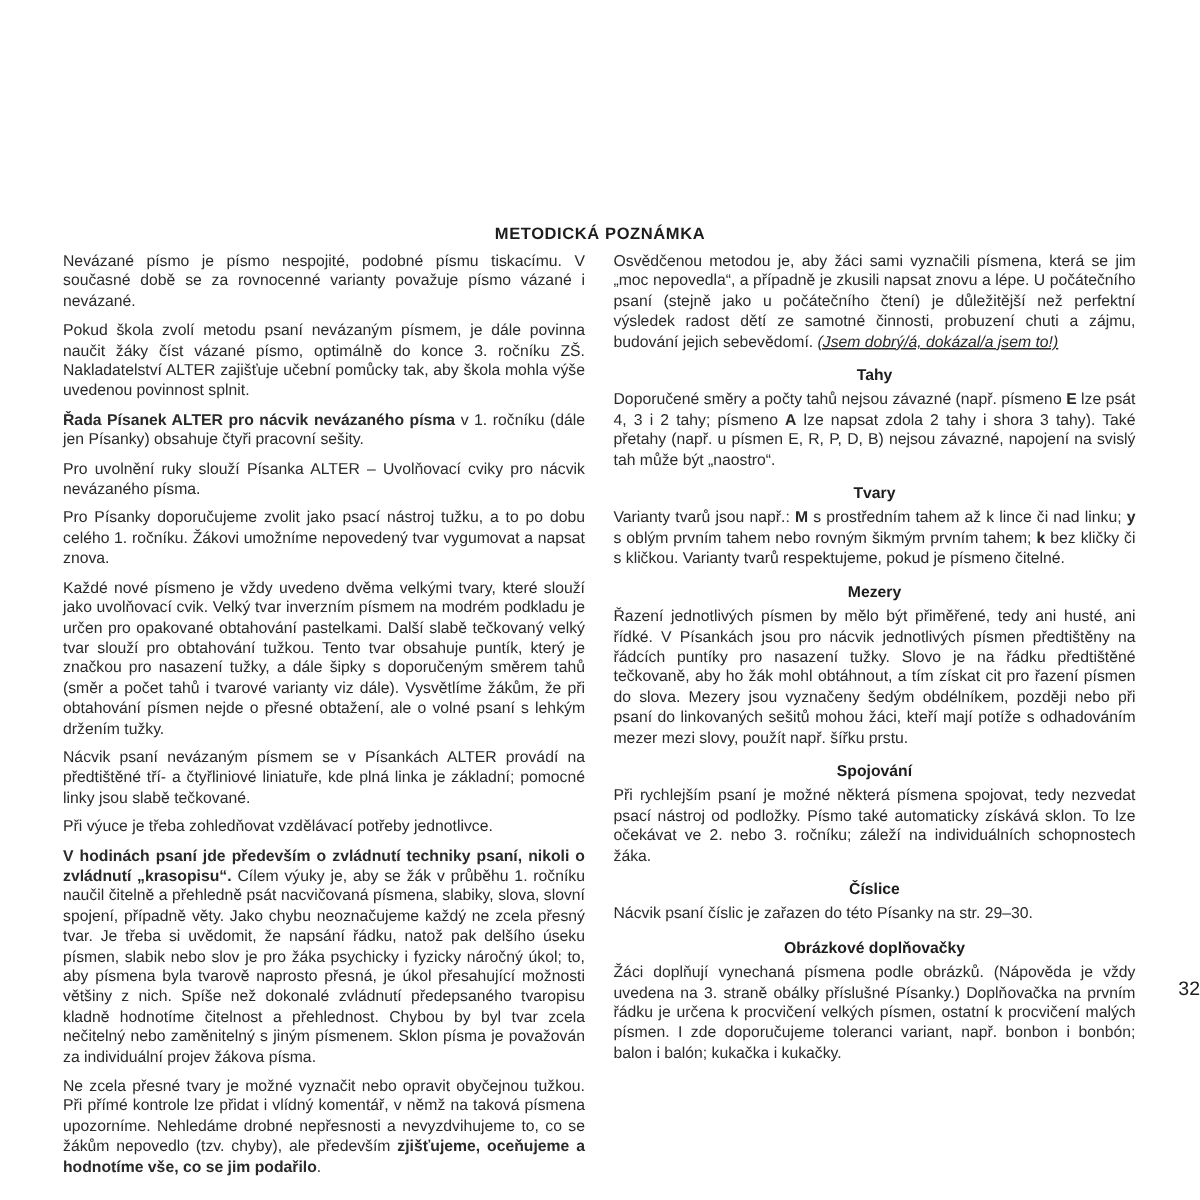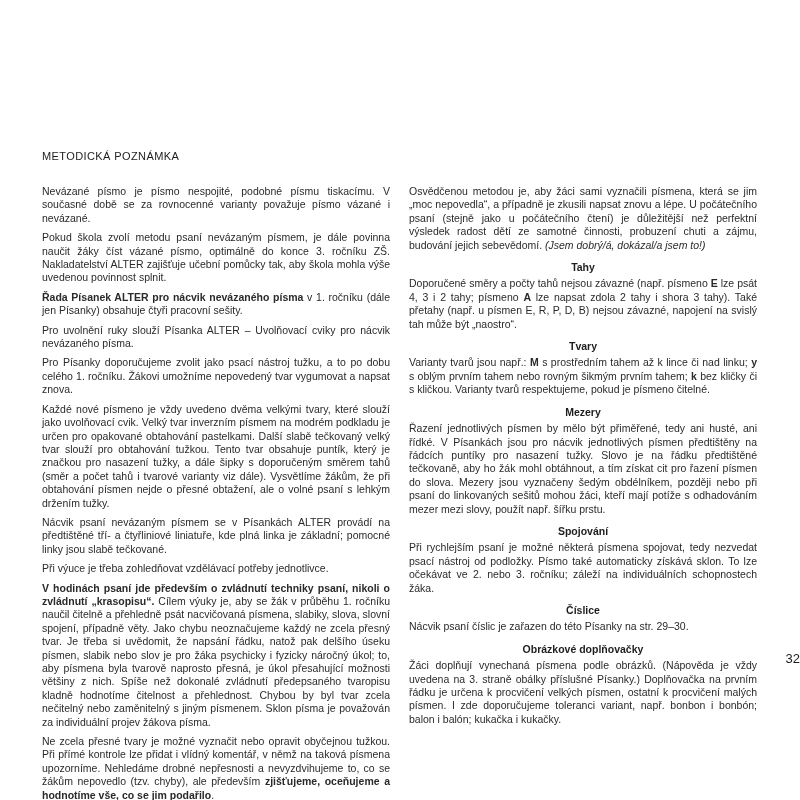--- a/index.html
+++ b/index.html
@@ -13,24 +13,25 @@
     overflow: hidden;
   }
   .content {
     position: absolute;
     left: 42px;
     top: 150px;
     width: 716px;
   }
   .title {
     font-size: 11px;
-    font-weight: normal;
+    font-weight: bold;
     letter-spacing: 0.4px;
-    margin: 0 0 23px 0;
+    margin: 0 0 6px 0;
     color: #1d1d1d;
+    text-align: center;
   }
   .columns {
     display: flex;
     gap: 19px;
   }
   .col {
     width: 348px;
     font-size: 10.5px;
     line-height: 13.4px;
     text-align: justify;
@@ -38,21 +39,21 @@
   }
   .para { margin: 0 0 6px 0; }
   .heading {
     font-weight: bold;
     margin: 9px 0 3px 0;
     color: #1d1d1d;
     text-align: center;
   }
   .col .para:first-child { margin-top: 0; }
   .b { font-weight: bold; }
-  .i { font-style: italic; }
+  .i { font-style: italic; text-decoration: underline; }
   .page-number {
     position: absolute;
     top: 651px;
     left: 0;
     width: 100%;
     text-align: right;
     font-size: 13px;
     color: #1d1d1d;
   }
 </style>

